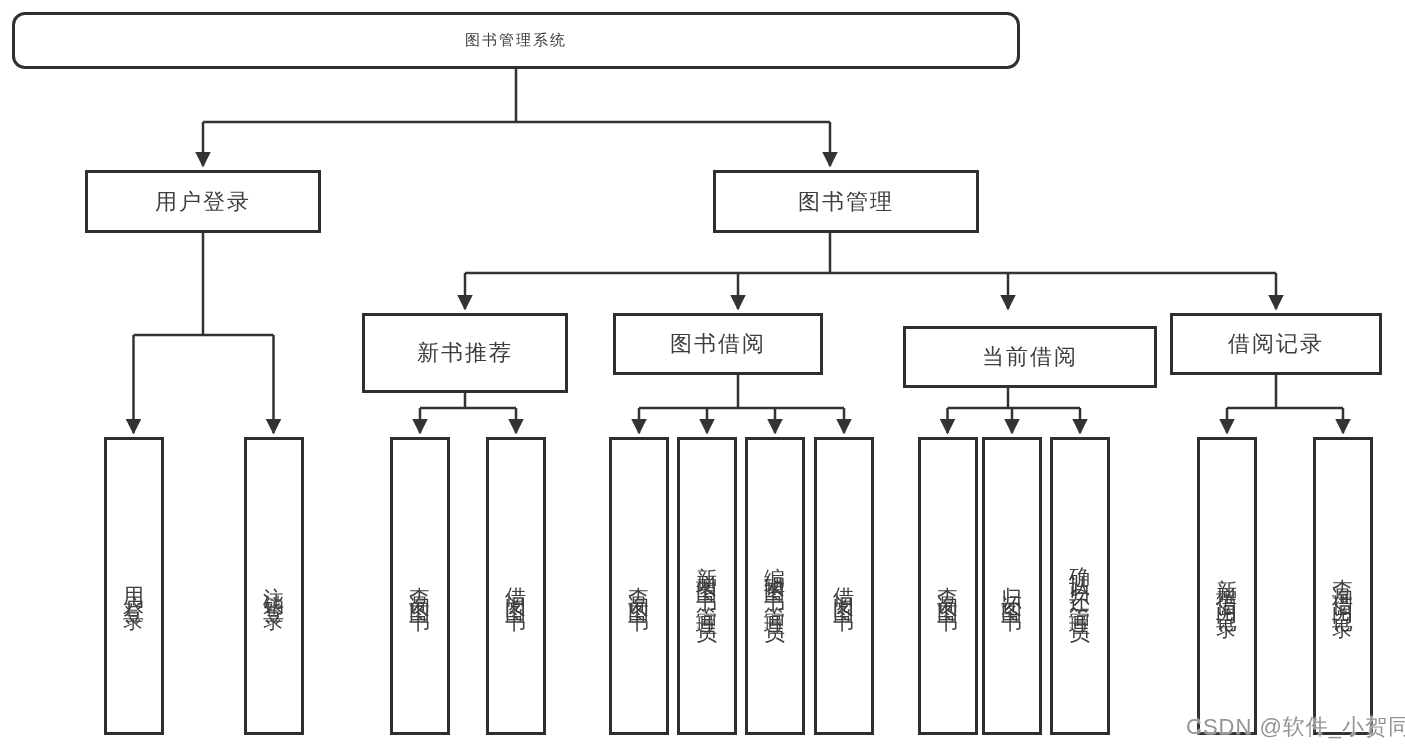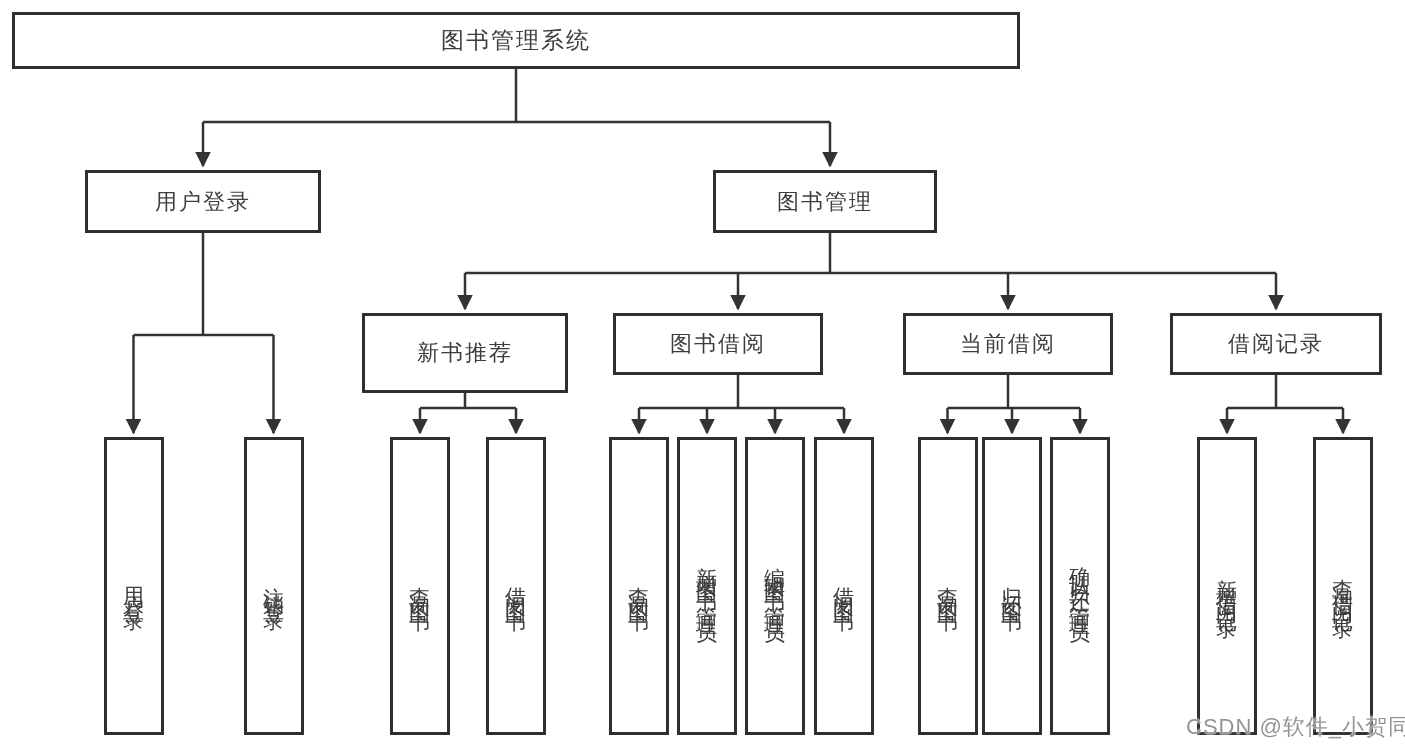--- a/index.html
+++ b/index.html
@@ -16,21 +16,21 @@
     position:absolute;
     background:#ffffff;
     border:3px solid #2f2f2f;
     box-sizing:border-box;
     display:flex;align-items:center;justify-content:center;
     font-size:22px;
     letter-spacing:2px;
     color:#3d3d3d;
     z-index:2;
   }
-  .node.root{font-size:23px;}
+  .node.root{font-size:15px;border-radius:13px;}
   .node.vert span{
     writing-mode:vertical-rl;
     text-orientation:mixed;
     letter-spacing:8px;
     line-height:1;
     font-size:21px;
   }
   .watermark{
     position:absolute;
     left:1186px;top:712px;
@@ -90,31 +90,31 @@
     </g>
   </svg>
 
   <div class="node root" style="left:12px;top:12px;width:1008px;height:57px">
     <span>图书管理系统</span>
   </div>
 
   <div class="node" style="left:85px;top:170px;width:236px;height:63px">
     <span>用户登录</span>
   </div>
-  <div class="node" style="left:713px;top:170px;width:224px;height:63px">
+  <div class="node" style="left:713px;top:170px;width:266px;height:63px">
     <span>图书管理</span>
   </div>
 
   <div class="node" style="left:362px;top:313px;width:206px;height:80px">
     <span>新书推荐</span>
   </div>
   <div class="node" style="left:613px;top:313px;width:210px;height:62px">
     <span>图书借阅</span>
   </div>
-  <div class="node" style="left:903px;top:313px;width:210px;height:62px">
+  <div class="node" style="left:903px;top:326px;width:254px;height:62px">
     <span>当前借阅</span>
   </div>
   <div class="node" style="left:1170px;top:313px;width:212px;height:62px">
     <span>借阅记录</span>
   </div>
 
   <div class="node vert" style="left:104px;top:437px;width:60px;height:298px">
     <span>用户登录</span>
   </div>
   <div class="node vert" style="left:244px;top:437px;width:60px;height:298px">

